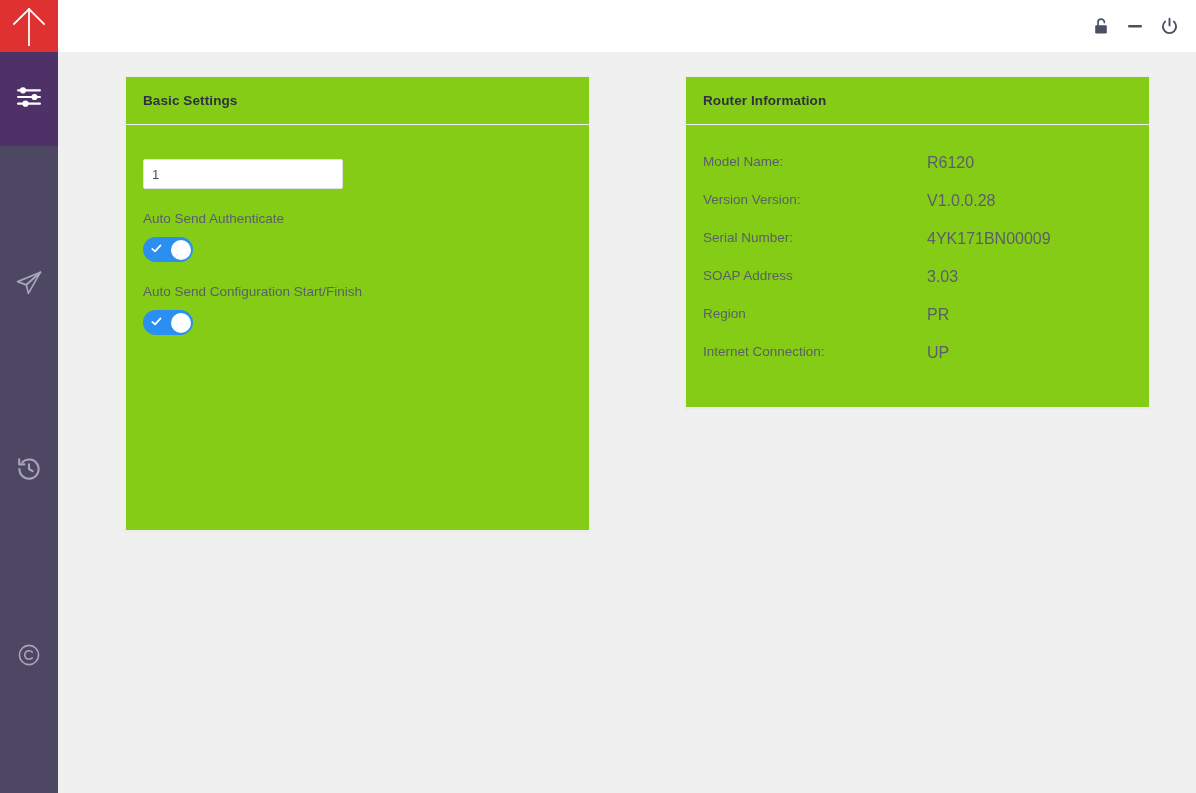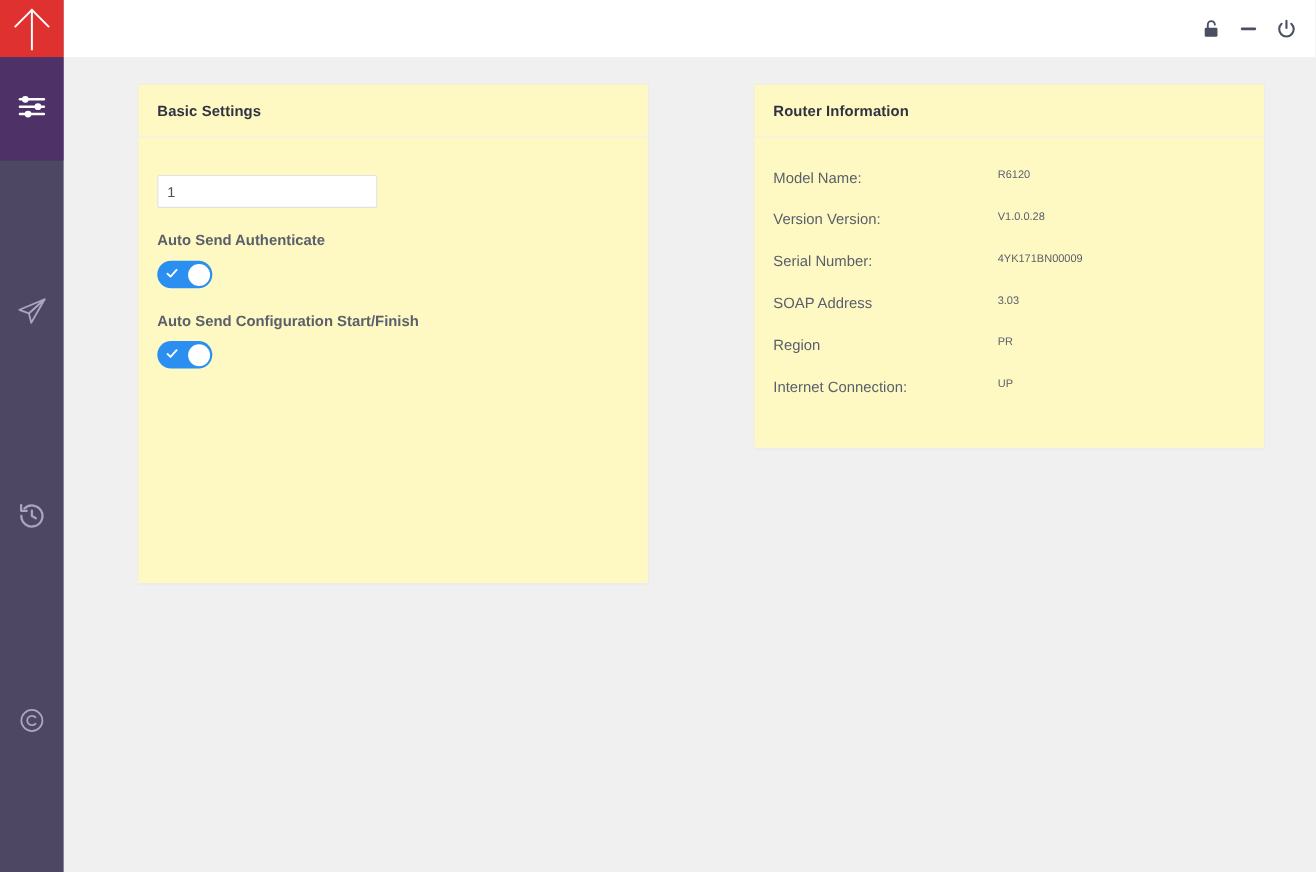--- a/index.html
+++ b/index.html
@@ -73,21 +73,21 @@
   
   #content {
     position: absolute;
     left: 58px; top: 52px;
     width: 1138px; height: 741px;
     background: #f0f0f0;
   }
 
   .card {
     position: absolute;
-    background: #fef9c3;
+    background: #84cc16;
     border: 1px solid #ececec;
     box-shadow: 0 1px 2px rgba(0,0,0,0.04);
   }
   #card-basic {
     left: 67px; top: 24px;
     width: 465px; height: 455px;
   }
   #card-router {
     left: 627px; top: 24px;
     width: 465px; height: 332px;
@@ -120,21 +120,21 @@
     border: 1px solid #dfe1e5;
     border-radius: 2px;
     background: #ffffff;
     font-family: "Liberation Sans", sans-serif;
     font-size: 13px;
     color: #4a4f5a;
     padding: 0 8px;
     outline: none;
   }
 
-  .toggle-field { margin-bottom: 22px; font-weight: bold; }
+  .toggle-field { margin-bottom: 22px; }
   .toggle-label {
     font-size: 13.5px;
     color: #5a5f6b;
     margin-bottom: 11px;
   }
   .switch {
     width: 50px; height: 25px;
     border-radius: 13px;
     background: #2a8ff0;
     position: relative;
@@ -159,22 +159,23 @@
   .info-row {
     display: flex;
     height: 38px;
   }
   .info-key {
     width: 204px;
     font-size: 13.5px;
     color: #5a5f6b;
   }
   .info-val {
-    font-size: 10px;
+    font-size: 16px;
     color: #5a5f6b;
+    margin-left: 20px;
   }
 </style>
 </head>
 <body>
 
 <div id="app">
 
   <div id="sidebar">
 
     <div class="logo-cell">

